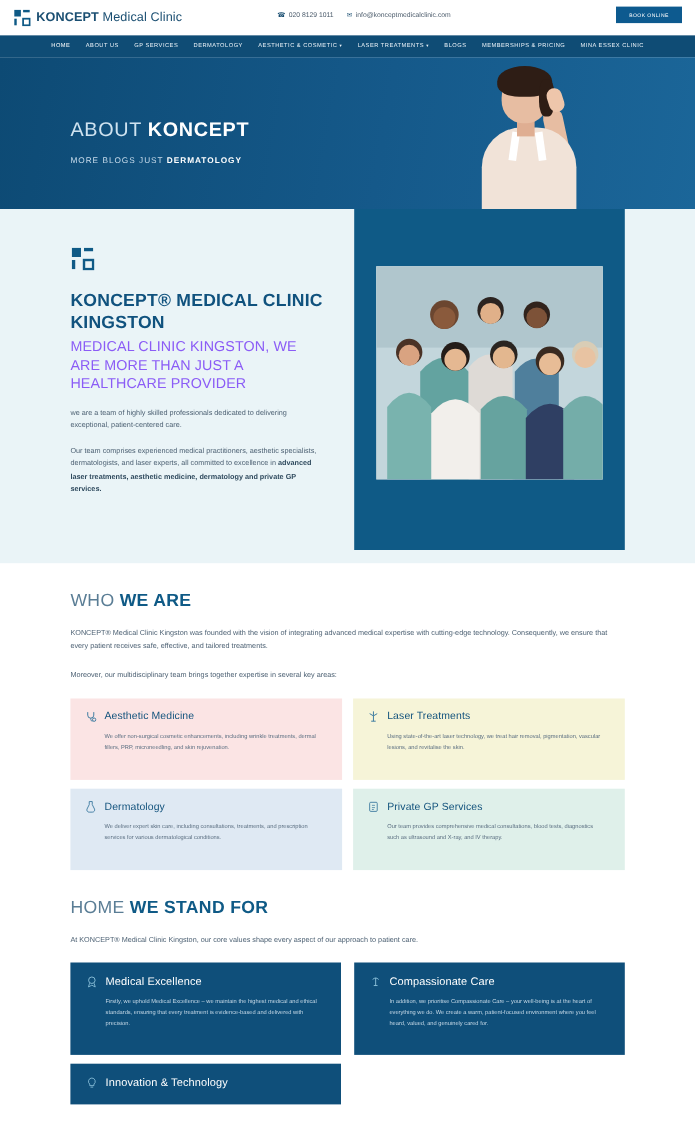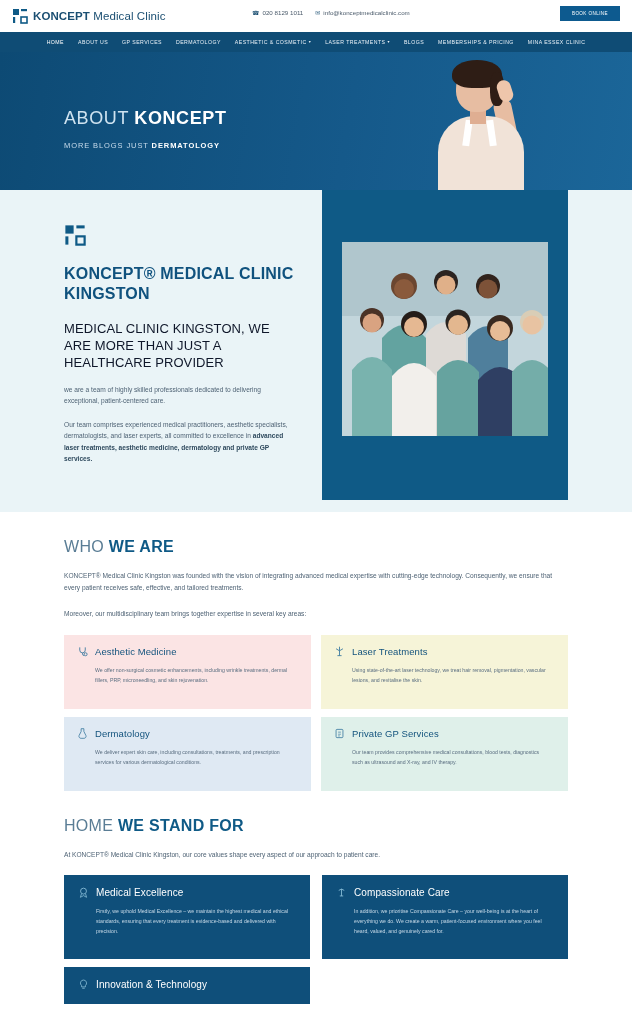--- a/index.html
+++ b/index.html
@@ -185,23 +185,23 @@
   }
   .about-icon { width: 22px; height: 22px; position: relative; }
   .about-h {
     margin-top: 18px;
     font-size: 16px;
     color: #10527e;
     line-height: 1.28;
     letter-spacing: .2px;
   }
   .about-h2 {
-    margin-top: 16px;
+    margin-top: 2px;
     font-size: 13px;
-    color: #0f172a;
+    color: #8b5cf6;
     line-height: 1.3;
     font-weight: normal;
     letter-spacing: .1px;
   }
   .about-p {
     margin-top: 12px;
     font-size: 6.6px;
     line-height: 1.75;
     color: #4f6375;
   }

